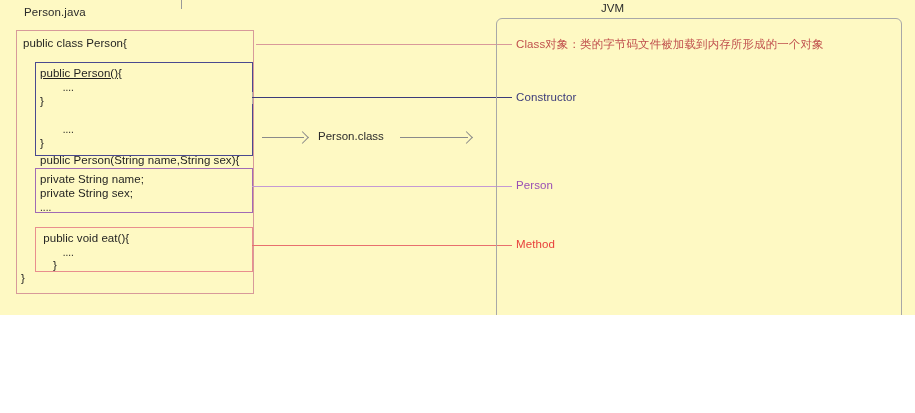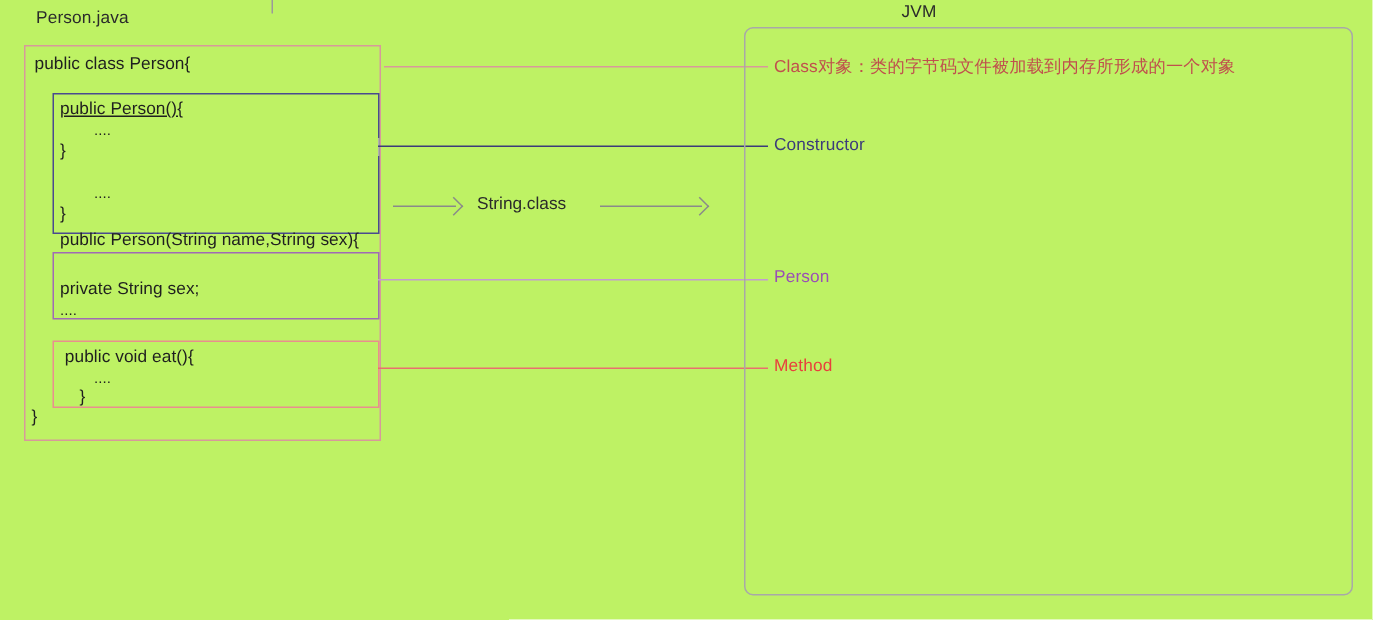--- a/index.html
+++ b/index.html
@@ -6,22 +6,22 @@
     margin: 0;
     padding: 0;
     background: #ffffff;
   }
   body {
     font-family: "Liberation Sans", "DejaVu Sans", sans-serif;
   }
   #canvas {
     position: relative;
     width: 915px;
-    height: 413px;
-    background: #bef264;
+    height: 315px;
+    background: #fef9c3;
     overflow: hidden;
   }
 
   
   .abs { position: absolute; }
 
   
   .caption {
     font-size: 11.5px;
     color: #2b2b2b;
@@ -120,32 +120,33 @@
 
   <div class="abs box ctor-box" style="left:35px; top:62px; width:218px; height:94px;"></div>
   <div class="abs code" style="left:40px; top:65px;text-decoration:underline;">public Person(){</div>
   <div class="abs code" style="left:40px; top:79px; font-size:10px;">        ....</div>
   <div class="abs code" style="left:40px; top:93px;">}</div>
   <div class="abs code" style="left:40px; top:107px;margin-top:45px;">public Person(String name,String sex){</div>
   <div class="abs code" style="left:40px; top:121px; font-size:10px;">        ....</div>
   <div class="abs code" style="left:40px; top:135px;">}</div>
 
   <div class="abs box field-box" style="left:35px; top:168px; width:218px; height:45px;"></div>
+  <div class="abs code" style="left:40px; top:171px;">private String name;</div>
   <div class="abs code" style="left:40px; top:185px;">private String sex;</div>
   <div class="abs code" style="left:40px; top:199px; font-size:10px;">....</div>
 
   <div class="abs box method-box" style="left:35px; top:227px; width:218px; height:45px;"></div>
   <div class="abs code" style="left:40px; top:230px;"> public void eat(){</div>
   <div class="abs code" style="left:40px; top:244px; font-size:10px;">        ....</div>
   <div class="abs code" style="left:40px; top:257px;">    }</div>
 
   <div class="abs arrow-line" style="left:262px; top:137px; width:42px;"></div>
   <div class="abs arrow-head-open" style="left:298px; top:133px;"></div>
 
-  <div class="abs mid-label" style="left:318px; top:130px;">String.class</div>
+  <div class="abs mid-label" style="left:318px; top:130px;">Person.class</div>
 
   <div class="abs arrow-line" style="left:400px; top:137px; width:68px;"></div>
   <div class="abs arrow-head-open" style="left:462px; top:133px;"></div>
 
   <div class="abs line line-class" style="left:256px; top:44px; width:256px;"></div>
 
   <div class="abs tick tick-gray" style="left:252px; top:92px; height:12px;"></div>
   <div class="abs line line-ctor" style="left:252px; top:97px; width:260px;"></div>
 
   <div class="abs line line-field" style="left:252px; top:186px; width:260px;"></div>

